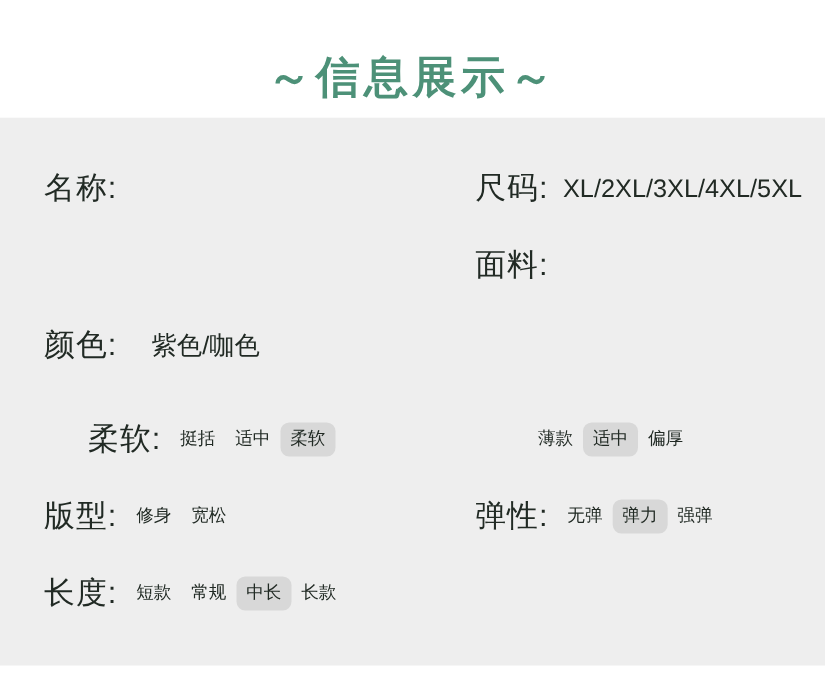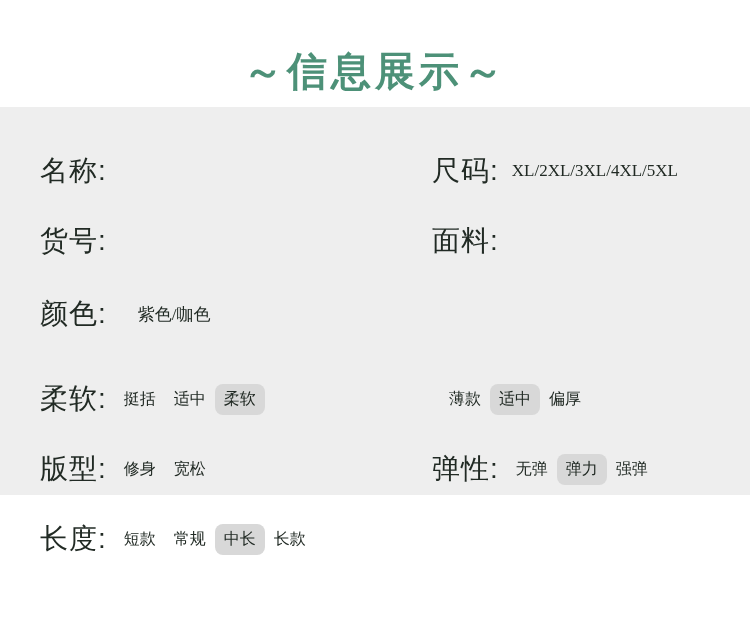--- a/index.html
+++ b/index.html
@@ -27,48 +27,47 @@
     font-size: 40px;
     line-height: 44px;
     font-weight: bold;
     letter-spacing: 4px;
     color: var(--title-green, #4d9178);
     white-space: nowrap;
   }
   .panel {
     position: relative;
     width: 750px;
-    height: 388px;
+    height: 498px;
     background: var(--panel-bg, #eeeeee);
   }
   .row {
     position: absolute;
     display: flex;
     align-items: center;
     height: 40px;
     white-space: nowrap;
   }
   .col-left  { left: 40px; }
   .col-right { left: 432px; }
   .r1 { top: 44px; }
   .r2 { top: 114px; }
   .r3 { top: 187px; gap: 18px; }
-  .r4 { top: 272px; }
+  .r4 { top: 272px; margin-left: 40px; }
   .r5 { top: 342px; }
   .r6 { top: 412px; }
   .field-label {
     font-size: 28px;
     letter-spacing: 1px;
     color: var(--text-dark, #222b25);
   }
   .field-value {
-    font-size: 17px;
+    font-size: 23px;
     margin-left: 13px;
     color: var(--text-dark, #222b25);
-    font-family: Liberation Serif, serif;
   }
   .opts {
     display: flex;
     align-items: center;
     margin-left: 8px;
   }
   .opt {
     font-size: 16px;
     color: var(--text-dark, #222b25);
     padding: 5px 9px;
@@ -96,24 +95,20 @@
 
     <div class="row col-left r1">
       <span class="field-label">名称:</span>
       <span class="field-value"></span>
     </div>
     <div class="row col-right r1">
       <span class="field-label">尺码:</span>
       <span class="field-value">XL/2XL/3XL/4XL/5XL</span>
     </div>
 
-    <div class="row col-left r2">
-      <span class="field-label">货号:</span>
-      <span class="field-value"></span>
-    </div>
     <div class="row col-right r2">
       <span class="field-label">面料:</span>
       <span class="field-value"></span>
     </div>
 
     <div class="row col-left r3">
       <span class="field-label">颜色:</span>
       <span class="field-value">紫色/咖色</span>
     </div>
 

